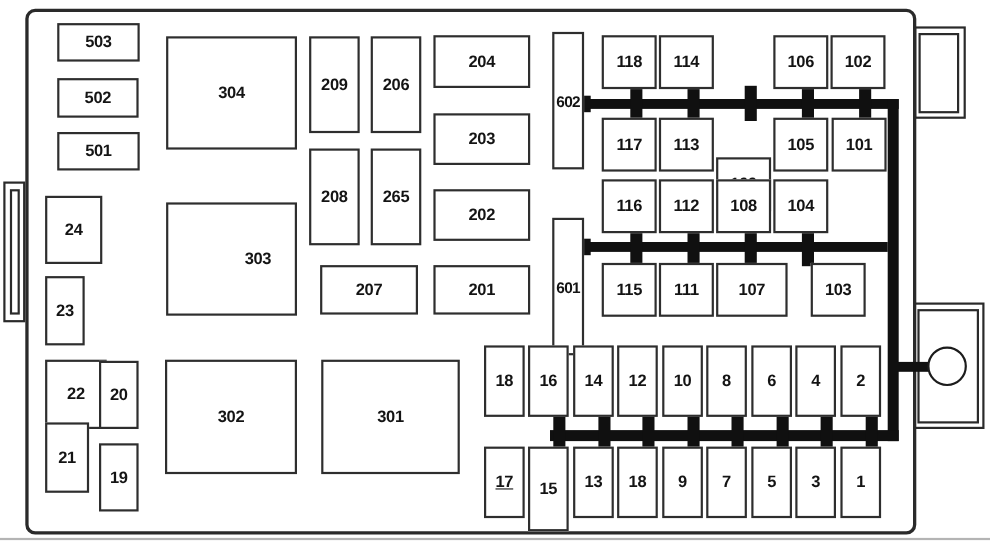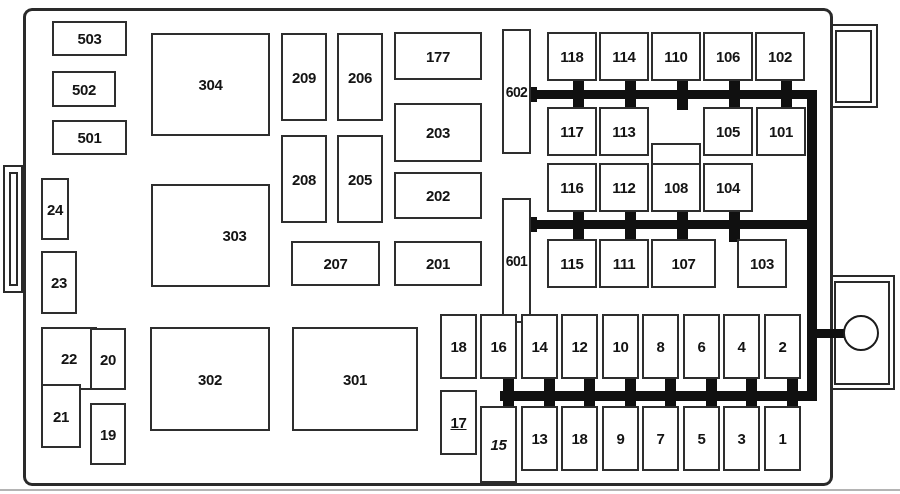--- a/index.html
+++ b/index.html
@@ -62,46 +62,45 @@
     <div class="stub" style="left: 729px; top: 209px; width: 11px; height: 33px;"></div>
     <div class="stub" style="left: 503px; top: 377px; width: 11px; height: 32px;"></div>
     <div class="stub" style="left: 544px; top: 377px; width: 11px; height: 32px;"></div>
     <div class="stub" style="left: 584px; top: 377px; width: 11px; height: 32px;"></div>
     <div class="stub" style="left: 625px; top: 377px; width: 11px; height: 32px;"></div>
     <div class="stub" style="left: 665px; top: 377px; width: 11px; height: 32px;"></div>
     <div class="stub" style="left: 706px; top: 377px; width: 11px; height: 32px;"></div>
     <div class="stub" style="left: 746px; top: 377px; width: 11px; height: 32px;"></div>
     <div class="stub" style="left: 787px; top: 377px; width: 11px; height: 32px;"></div>
     <div class="box" style="left: 52px; top: 21px; width: 75px; height: 35px;">503</div>
-    <div class="box" style="left: 52px; top: 71px; width: 64px; height: 36px;">502</div>
+    <div class="box" style="left: 52px; top: 71px; width: 74px; height: 36px;">502</div>
     <div class="box" style="left: 52px; top: 120px; width: 75px; height: 35px;">501</div>
     <div class="box" style="left: 151px; top: 33px; width: 119px; height: 103px;">304</div>
     <div class="box" style="left: 151px; top: 184px; width: 119px; height: 103px; padding-left: 48px;">303</div>
     <div class="box" style="left: 150px; top: 327px; width: 120px; height: 104px;">302</div>
     <div class="box" style="left: 292px; top: 327px; width: 126px; height: 104px;">301</div>
     <div class="box" style="left: 281px; top: 33px; width: 46px; height: 88px;">209</div>
     <div class="box" style="left: 337px; top: 33px; width: 46px; height: 88px;">206</div>
     <div class="box" style="left: 281px; top: 135px; width: 46px; height: 88px;">208</div>
-    <div class="box" style="left: 337px; top: 135px; width: 46px; height: 88px;">205</div>
+    <div class="box" style="left: 337px; top: 135px; width: 46px; height: 88px;">265</div>
     <div class="box" style="left: 291px; top: 241px; width: 89px; height: 45px;">207</div>
-    <div class="box" style="left: 394px; top: 32px; width: 88px; height: 48px;">177</div>
-    <div class="box" style="left: 394px; top: 103px; width: 88px; height: 59px;">203</div>
+    <div class="box" style="left: 394px; top: 32px; width: 88px; height: 48px;">204</div>
+    <div class="box" style="left: 394px; top: 103px; width: 88px; height: 47px;">203</div>
     <div class="box" style="left: 394px; top: 172px; width: 88px; height: 47px;">202</div>
     <div class="box" style="left: 394px; top: 241px; width: 88px; height: 45px;">201</div>
     <div class="box narrow" style="left: 502px; top: 29px; width: 29px; height: 125px;">602</div>
     <div class="box narrow" style="left: 502px; top: 162px; width: 29px; height: 125px; margin-top: 36px;">601</div>
-    <div class="box" style="left: 41px; top: 178px; width: 28px; height: 62px;">24</div>
+    <div class="box" style="left: 41px; top: 178px; width: 52px; height: 62px;">24</div>
     <div class="box" style="left: 41px; top: 251px; width: 36px; height: 63px;">23</div>
     <div class="box" style="left: 41px; top: 327px; width: 56px; height: 63px;">22</div>
     <div class="box" style="left: 90px; top: 328px; width: 36px; height: 62px;">20</div>
     <div class="box" style="left: 41px; top: 384px; width: 40px; height: 64px;">21</div>
     <div class="box" style="left: 90px; top: 403px; width: 36px; height: 62px;">19</div>
     <div class="box" style="left: 547px; top: 32px; width: 50px; height: 49px;">118</div>
     <div class="box" style="left: 599px; top: 32px; width: 50px; height: 49px;">114</div>
-    <div class="box" style="left: 651px; top: 32px; width: 50px; height: 49px;">110</div>
     <div class="box" style="left: 703px; top: 32px; width: 50px; height: 49px;">106</div>
     <div class="box" style="left: 755px; top: 32px; width: 50px; height: 49px;">102</div>
     <div class="box" style="left: 547px; top: 107px; width: 50px; height: 49px;">117</div>
     <div class="box" style="left: 599px; top: 107px; width: 50px; height: 49px;">113</div>
     <div class="box" style="left: 651px; top: 107px; width: 50px; height: 49px; margin-top: 36px;">109</div>
     <div class="box" style="left: 703px; top: 107px; width: 50px; height: 49px;">105</div>
     <div class="box" style="left: 756px; top: 107px; width: 50px; height: 49px;">101</div>
     <div class="box" style="left: 547px; top: 163px; width: 50px; height: 49px;">116</div>
     <div class="box" style="left: 599px; top: 163px; width: 50px; height: 49px;">112</div>
     <div class="box" style="left: 651px; top: 163px; width: 50px; height: 49px;">108</div>
@@ -112,22 +111,22 @@
     <div class="box" style="left: 703px; top: 239px; width: 50px; height: 49px; margin-left: 34px;">103</div>
     <div class="box" style="left: 440px; top: 314px; width: 37px; height: 65px;">18</div>
     <div class="box" style="left: 480px; top: 314px; width: 37px; height: 65px;">16</div>
     <div class="box" style="left: 521px; top: 314px; width: 37px; height: 65px;">14</div>
     <div class="box" style="left: 561px; top: 314px; width: 37px; height: 65px;">12</div>
     <div class="box" style="left: 602px; top: 314px; width: 37px; height: 65px;">10</div>
     <div class="box" style="left: 642px; top: 314px; width: 37px; height: 65px;">8</div>
     <div class="box" style="left: 683px; top: 314px; width: 37px; height: 65px;">6</div>
     <div class="box" style="left: 723px; top: 314px; width: 37px; height: 65px;">4</div>
     <div class="box" style="left: 764px; top: 314px; width: 37px; height: 65px;">2</div>
-    <div class="box" style="left: 440px; top: 390px; width: 37px; height: 65px; text-decoration: underline;">17</div>
-    <div class="box" style="left: 480px; top: 406px; width: 37px; height: 77px; font-style: italic;">15</div>
+    <div class="box" style="left: 440px; top: 406px; width: 37px; height: 65px; text-decoration: underline;">17</div>
+    <div class="box" style="left: 480px; top: 406px; width: 37px; height: 77px;">15</div>
     <div class="box" style="left: 521px; top: 406px; width: 37px; height: 65px;">13</div>
     <div class="box" style="left: 561px; top: 406px; width: 37px; height: 65px;">18</div>
     <div class="box" style="left: 602px; top: 406px; width: 37px; height: 65px;">9</div>
     <div class="box" style="left: 642px; top: 406px; width: 37px; height: 65px;">7</div>
     <div class="box" style="left: 683px; top: 406px; width: 37px; height: 65px;">5</div>
     <div class="box" style="left: 723px; top: 406px; width: 37px; height: 65px;">3</div>
     <div class="box" style="left: 764px; top: 406px; width: 37px; height: 65px;">1</div>
     <div class="circle" style="left: 843px; top: 315px; width: 36px; height: 36px;"></div>
     <div class="edge-line" style="left: 0px; top: 489px; width: 900px; height: 2px;"></div>
   </div>

